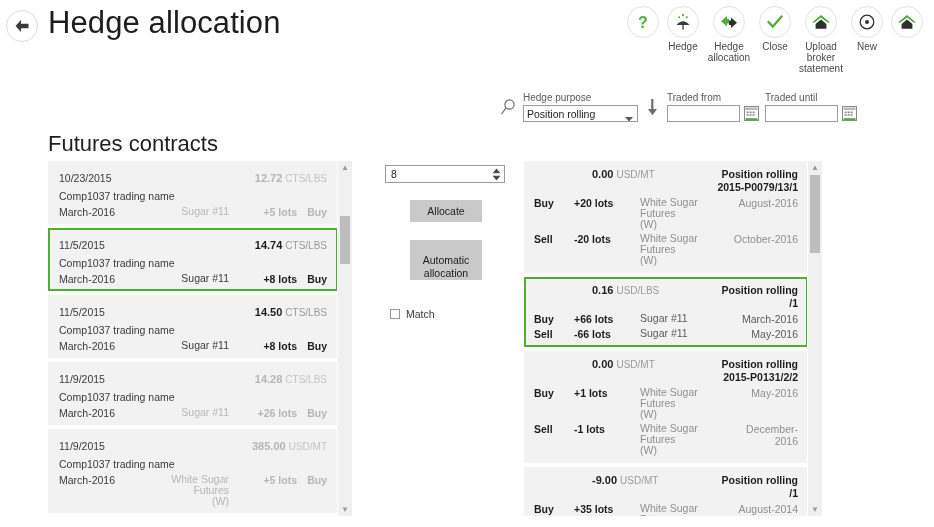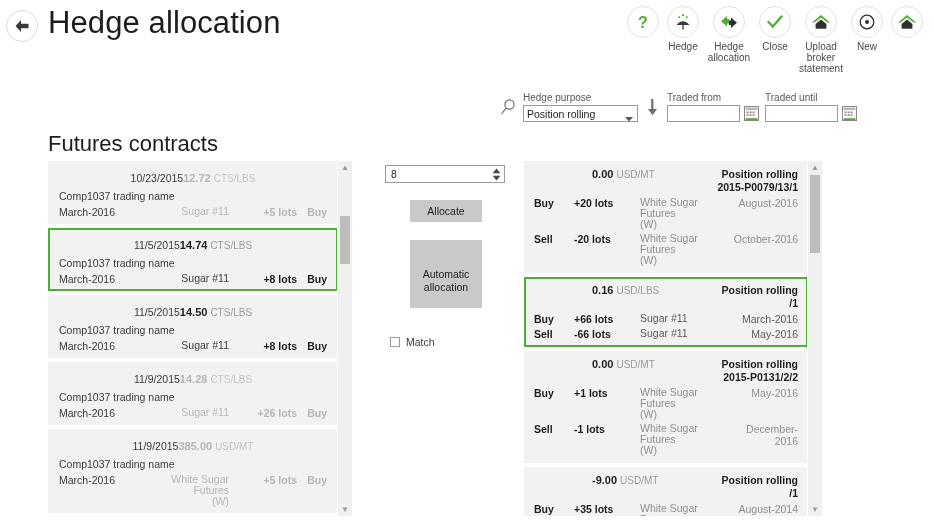--- a/index.html
+++ b/index.html
@@ -86,21 +86,21 @@
   .frow{
     position:relative;background:#f2f2f2;border:2px solid transparent;
     box-sizing:border-box;padding:5px 9px 4px 9px;margin-bottom:4px;cursor:pointer;
   }
   .frow.selected{border-color:#4caf32;background:#f2f2f2;}
   .frow.dim .price{color:#b6b6b6;}
   .frow.dim .unit{color:#c4c4c4;}
   .frow.dim .lots{color:#b6b6b6;}
   .frow.dim .buy{color:#b6b6b6;}
 
-  .frow .r1{display:flex;justify-content:center;align-items:baseline;}
+  .frow .r1{display:flex;justify-content:space-between;align-items:baseline;}
   .frow .date{font-size:10.5px;color:#3b3b3b;}
   .frow .priceblock{white-space:nowrap;}
   .frow .price{font-size:11px;font-weight:bold;color:#1d1d1d;}
   .frow .unit{font-size:10px;color:#9b9b9b;margin-left:3px;}
   .frow .r2{font-size:10.5px;color:#3b3b3b;margin-top:4px;}
   .frow .r3{display:flex;align-items:flex-start;margin-top:4px;font-size:10.5px;}
   .frow .month{width:86px;flex:0 0 86px;color:#3b3b3b;}
   .frow .commodity{flex:1;text-align:right;padding-right:10px;color:#8f8f8f;line-height:11px;}
   .frow.selected .commodity,.frow:not(.dim) .commodity{color:#3b3b3b;}
   .frow.dim .commodity{color:#b6b6b6;}
@@ -118,21 +118,21 @@
     border:0;outline:none;width:100px;font-size:10.5px;font-family:"Liberation Sans",sans-serif;
     color:#1d1d1d;background:transparent;
   }
   .spin .sp-arrows{position:absolute;right:3px;top:2px;display:flex;flex-direction:column;}
   .btn{
     display:block;margin:0 auto;background:#c9c9c9;border:0;color:#1d1d1d;
     font-family:"Liberation Sans",sans-serif;font-size:10.5px;cursor:pointer;
     text-align:center;line-height:13px;
   }
   .btn-allocate{width:72px;height:22px;margin-top:17px;}
-  .btn-auto{width:72px;height:68px;margin-top:18px;padding-top:14px;box-sizing:border-box;}
+  .btn-auto{width:72px;height:40px;margin-top:18px;padding-top:14px;box-sizing:border-box;}
   .match-row{display:flex;align-items:center;margin-top:28px;padding-left:5px;}
   .chk{
     width:10px;height:10px;border:1px solid #9b9b9b;background:#fff;margin-right:6px;
     cursor:pointer;box-sizing:border-box;
   }
   .match-lbl{font-size:10.5px;color:#3b3b3b;}
 
   
   .hrow{
     position:relative;background:#f2f2f2;border:2px solid transparent;box-sizing:border-box;

